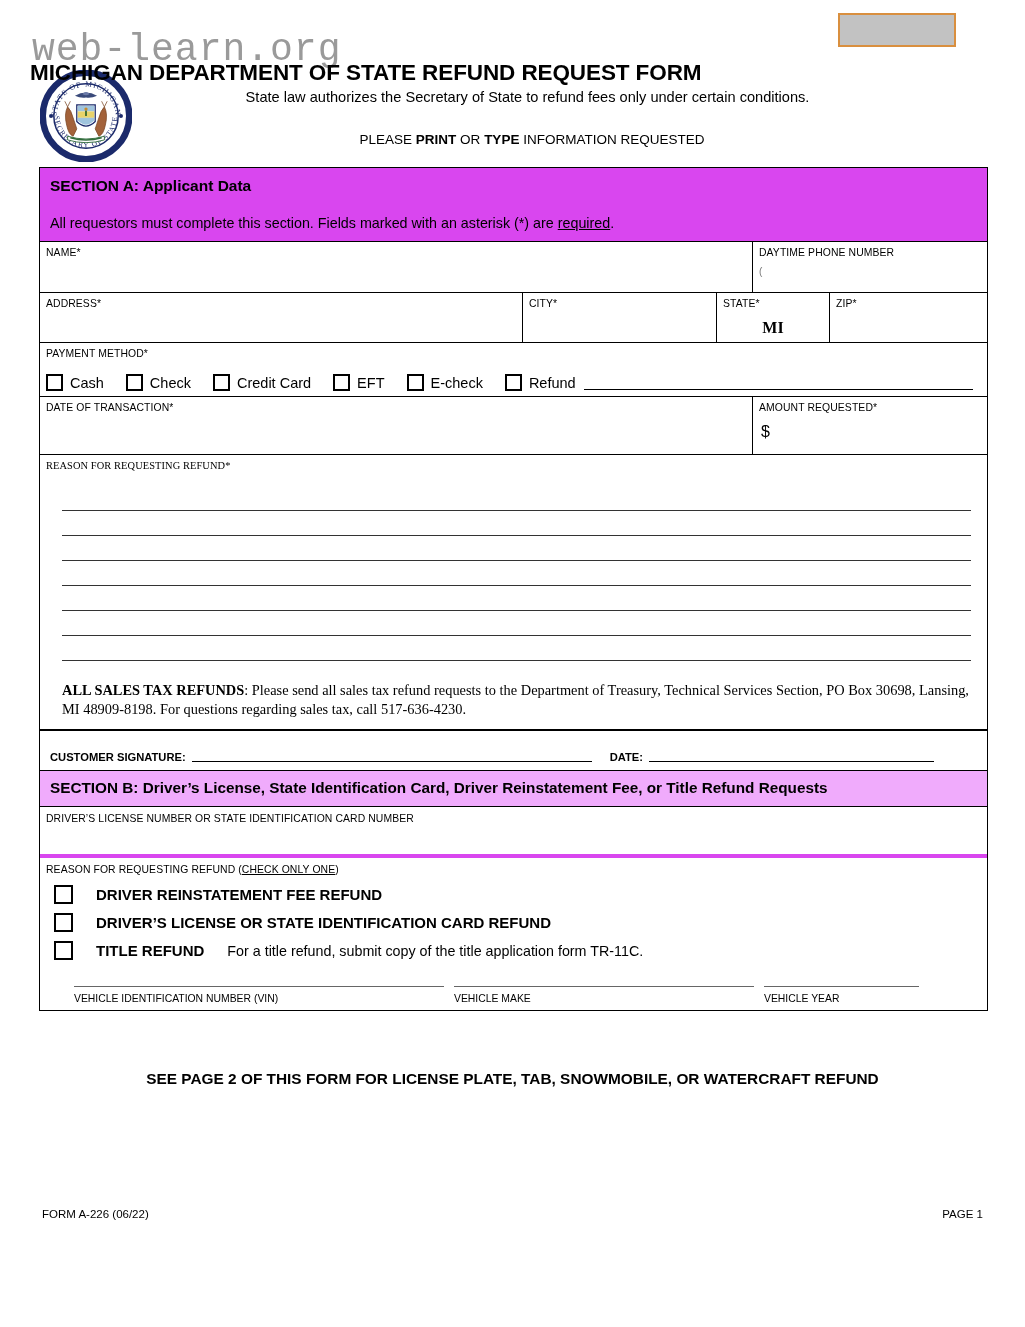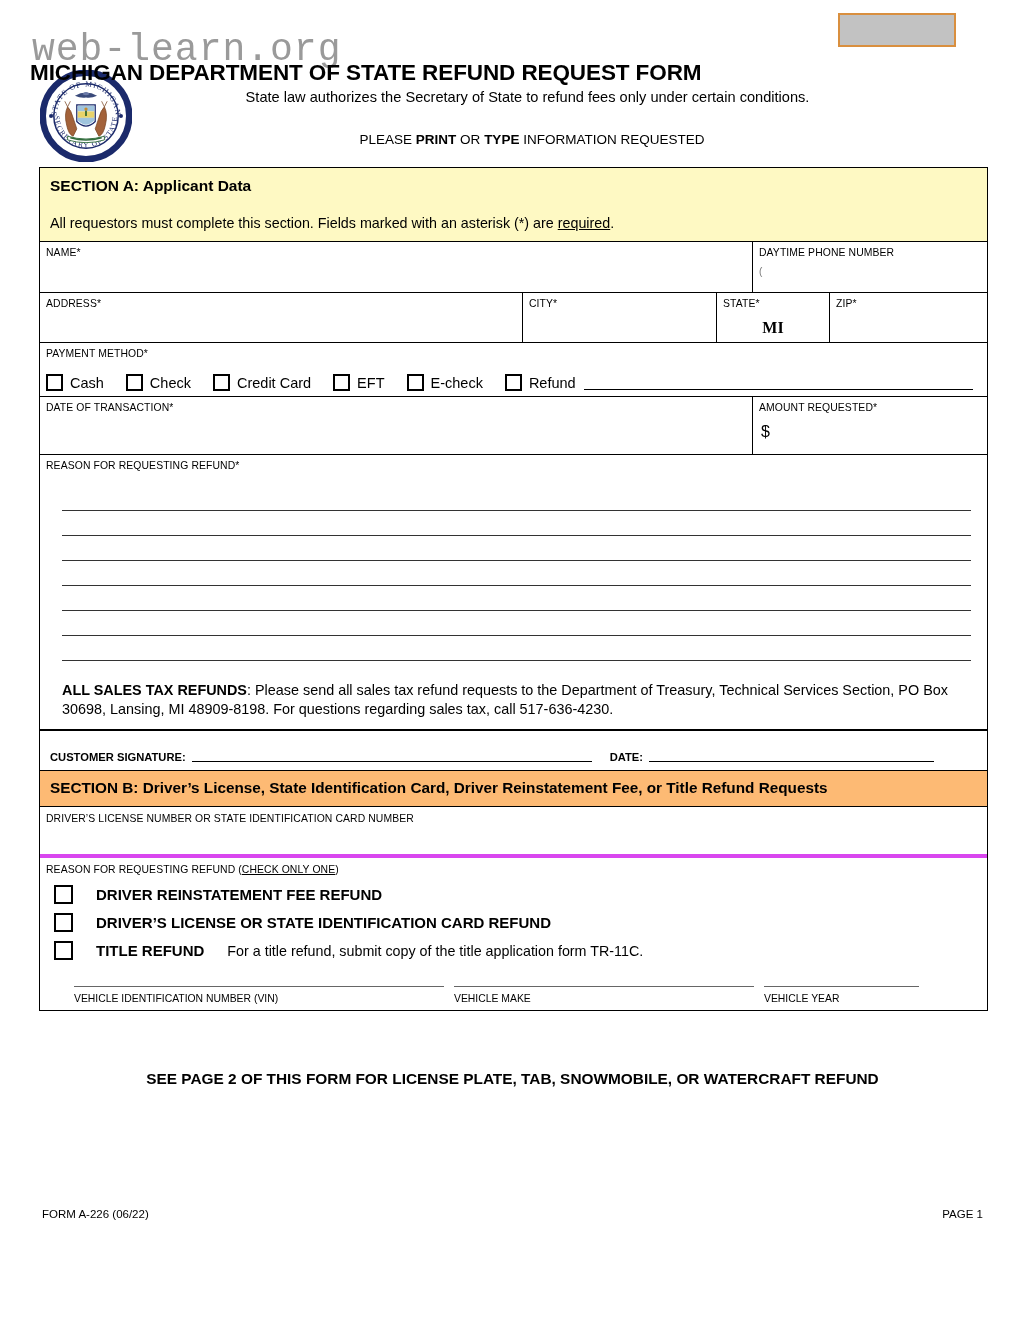--- a/index.html
+++ b/index.html
@@ -93,36 +93,36 @@
   .form {
     position: absolute;
     left: 39px;
     top: 167px;
     width: 949px;
     border: 1.5px solid #000;
     box-sizing: border-box;
   }
 
   .sec-head {
-    background: #fef9c3;
+    background: #d946ef;
     border-bottom: 1.5px solid #000;
     padding: 9px 10px 10px 10px;
   }
   .sec-head .t1 {
     font-size: 15.5px;
     font-weight: bold;
   }
   .sec-head .t2 {
     font-size: 14.3px;
     margin-top: 20px;
   }
   .sec-head .t2 u { text-decoration: underline; }
 
   .sec-head-b {
-    background: #fdba74;
+    background: #f0abfc;
     border-top: 1.5px solid #000;
     border-bottom: 1.5px solid #000;
     padding: 8px 10px 9px 10px;
     font-size: 15.3px;
     font-weight: bold;
   }
 
   .row {
     display: flex;
     border-bottom: 1px solid #000;
@@ -394,21 +394,21 @@
       <div class="cell" style="width:713px;height:57px;">
         <div class="flab">DATE OF TRANSACTION*</div>
       </div>
       <div class="cell" style="width:234px;height:57px;">
         <div class="flab">AMOUNT REQUESTED*</div>
         <div class="dollar">$</div>
       </div>
     </div>
 
     <div class="row">
-      <div class="cell" style="width:947px;">
+      <div class="cell" style="width:947px;font-family:Liberation Serif, serif;">
         <div class="flab">REASON FOR REQUESTING REFUND*</div>
         <div class="reason-lines">
           <div class="rline"></div>
           <div class="rline"></div>
           <div class="rline"></div>
           <div class="rline"></div>
           <div class="rline"></div>
           <div class="rline"></div>
           <div class="rline"></div>
         </div>

